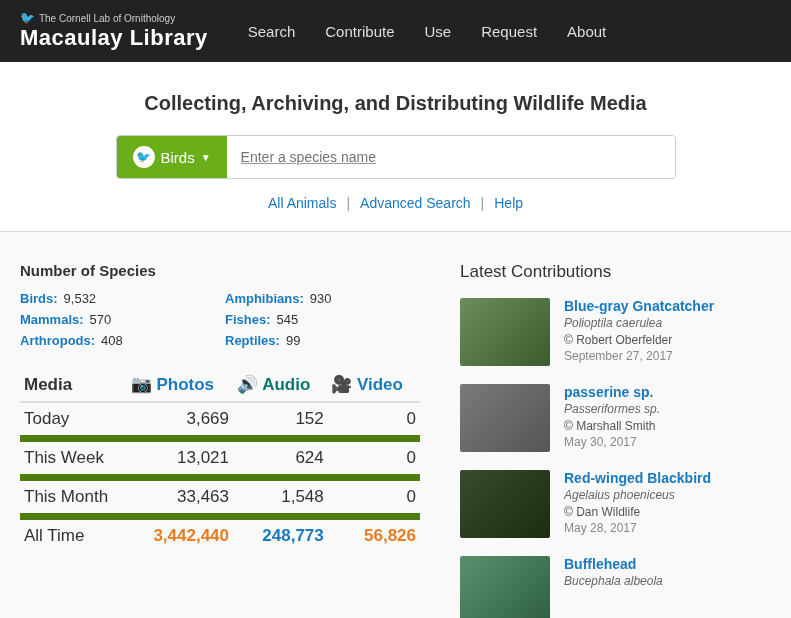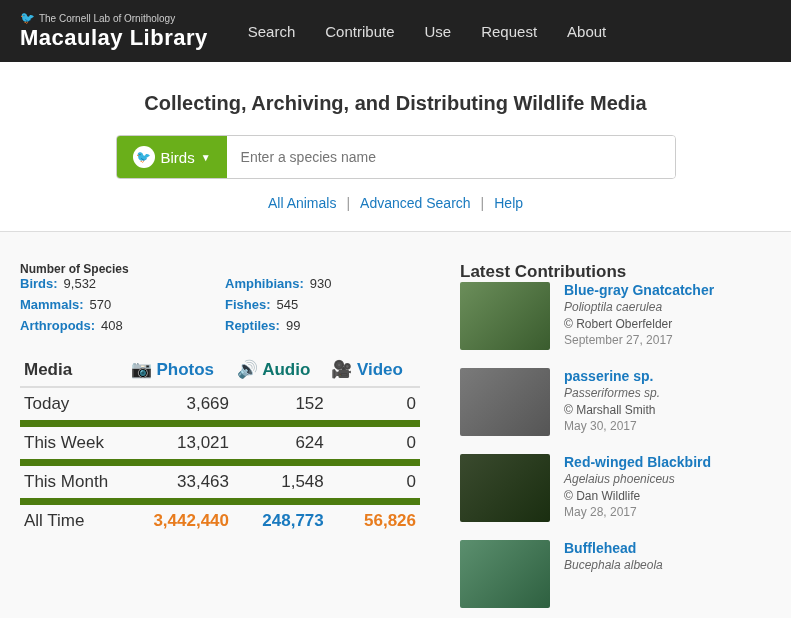--- a/index.html
+++ b/index.html
@@ -16,55 +16,55 @@
 
     
     .hero { background: #fff; padding: 30px 20px 20px; text-align: center; border-bottom: 1px solid #ddd; }
     .hero-title { font-size: 20px; font-weight: bold; color: #333; margin-bottom: 20px; }
 
     .search-bar { display: flex; max-width: 560px; margin: 0 auto 16px; border: 1px solid #ccc; border-radius: 4px; overflow: hidden; }
     .birds-btn { background: #6aaf1a; color: #fff; border: none; padding: 10px 16px; font-size: 15px; cursor: pointer; display: flex; align-items: center; gap: 6px; white-space: nowrap; }
     .birds-btn .bird-logo { width: 22px; height: 22px; background: #fff; border-radius: 50%; display: flex; align-items: center; justify-content: center; }
     .birds-btn .bird-logo span { color: #6aaf1a; font-size: 12px; }
     .birds-btn .chevron { font-size: 10px; }
-    .search-input { flex: 1; border: none; padding: 10px 14px; font-size: 14px; color: #999; outline: none; }
+    .search-input { flex: 1; border: none; padding: 10px 14px; font-size: 14px; color: #999; outline: none; text-decoration: underline; }
 
     .search-links { display: flex; align-items: center; gap: 10px; justify-content: center; font-size: 14px; }
     .search-links a { color: #1a7abf; text-decoration: none; cursor: pointer; }
     .search-links .sep { color: #999; }
 
     
     .main { display: flex; padding: 30px 20px; gap: 40px; background: #f9f9f9; min-height: 400px; }
 
     
     .left-panel { flex: 0 0 400px; }
     .total-media { font-size: 18px; font-weight: bold; margin-bottom: 20px; }
     .total-media span { color: #e87c1e; }
 
-    .species-section h3 { font-size: 12px; font-weight: bold; }
+    .species-section h3 { font-size: 15px; font-weight: bold; margin-bottom: 12px; }
     .species-grid { display: grid; grid-template-columns: 1fr 1fr; gap: 6px 10px; margin-bottom: 20px; }
     .species-item { display: flex; gap: 6px; font-size: 13px; }
     .species-item a { color: #1a7abf; text-decoration: none; font-weight: bold; }
     .species-item .count { color: #333; }
 
     .media-table { width: 100%; border-collapse: collapse; font-size: 17px; }
     .media-table th { text-align: left; padding: 6px 4px; font-weight: bold; color: #333; border-bottom: 2px solid #ddd; }
     .media-table th.photos { color: #1a7abf; }
     .media-table th.audio { color: #0f766e; }
     .media-table th.video { color: #1a7abf; }
     .media-table td { padding: 6px 4px; text-align: right; color: #333; }
     .media-table td:first-child { text-align: left; }
     .media-table tr:not(:last-child) td { border-bottom: 7px solid #4d7c0f; }
     .media-table .highlight-orange { color: #e87c1e; font-weight: bold; }
     .media-table .highlight-blue { color: #1a7abf; font-weight: bold; }
     .col-icon { margin-right: 4px; }
 
     
     .right-panel { flex: 1; }
-    .right-panel h2 { font-size: 17px; font-weight: bold; color: #333; }
+    .right-panel h2 { font-size: 17px; font-weight: normal; margin-bottom: 16px; color: #333; }
 
     .contribution-item { display: flex; gap: 14px; margin-bottom: 18px; }
     .contrib-img { width: 90px; height: 68px; background: #888; flex-shrink: 0; overflow: hidden; border-radius: 2px; }
     .contrib-img .img-placeholder { width: 100%; height: 100%; display: flex; align-items: center; justify-content: center; font-size: 24px; }
     .contrib-info { flex: 1; }
     .contrib-info .species-name { color: #1a7abf; font-weight: bold; font-size: 14px; text-decoration: none; cursor: pointer; }
     .contrib-info .latin-name { color: #666; font-size: 12px; font-style: italic; display: block; margin-top: 2px; }
     .contrib-info .author { color: #555; font-size: 12px; display: block; margin-top: 3px; }
     .contrib-info .date { color: #888; font-size: 12px; display: block; margin-top: 2px; }
 

